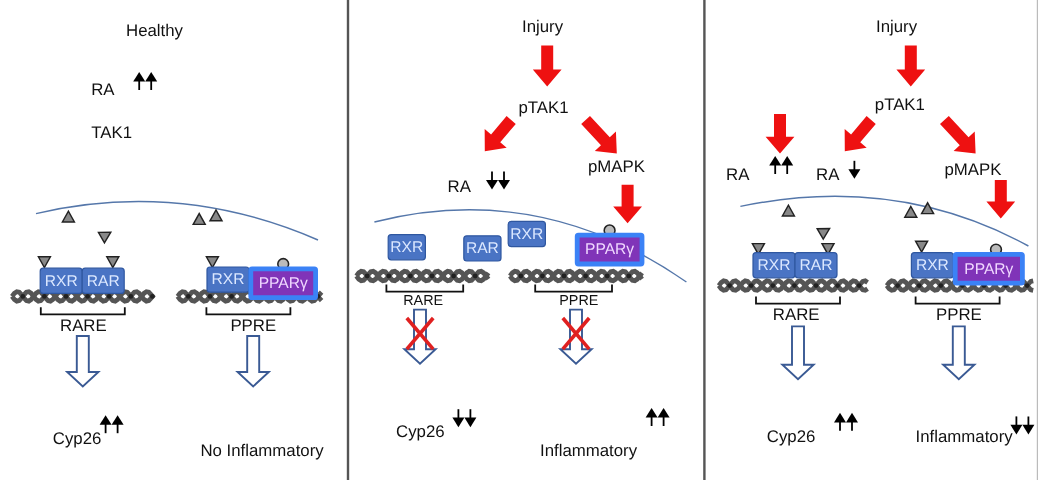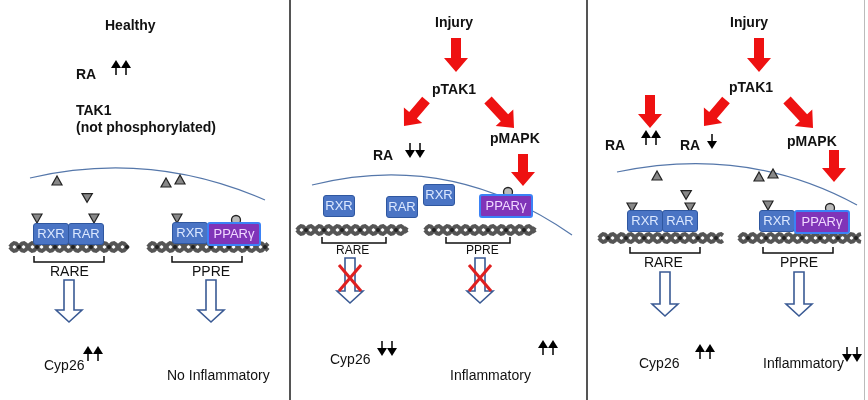--- a/index.html
+++ b/index.html
@@ -1,24 +1,24 @@
 <!DOCTYPE html>
 <html><head>
 <meta charset="utf-8">
 <style>
   html, body { margin:0; padding:0; background:#fff; }
   body { width:868px; height:400px; position:relative; overflow:hidden; font-family:"Liberation Sans", sans-serif; color:#111; }
   #stage { position:absolute; left:0; top:0; width:868px; height:400px; }
   .panel { position:absolute; top:0; height:400px; }
   .divider { position:absolute; top:0; width:2px; height:400px; background:#555; }
-  .lbl { position:absolute; font-weight:bold; font-size:14px; white-space:nowrap; }
+  .lbl { position:absolute; font-weight:normal; font-size:14px; white-space:nowrap; }
   .gene { position:absolute; font-size:14px; line-height:17px; white-space:pre; font-weight:normal; }
   .box { position:absolute; height:20px; line-height:20px; font-size:13px; color:#dce8ff; text-align:center; border-radius:3px; }
   .rxr, .rar { background:#4a74c4; border:1px solid #2f57a0; }
-  .ppar { background:#8034b8; border:2px solid #3b82f6; color:#f0d8ff; }
+  .ppar { background:#8034b8; border:4px solid #3b82f6; color:#f0d8ff; }
   .elem { position:absolute; font-size:14px; }
   svg { position:absolute; left:0; top:0; }
 </style>
 </head>
 <body>
 
 <div id="stage">
   <svg id="art" width="868" height="400">
       <line x1="116" y1="75" x2="116" y2="66" stroke="#000" stroke-width="1.5"></line>
       <polygon points="111,68 121,68 116,60" fill="#000"></polygon>
@@ -154,21 +154,20 @@
     </svg>
 
   <div class="divider" style="left:289px"></div>
   <div class="divider" style="left:586px"></div>
   <div class="divider" style="left:864px;background:#bbb;width:1px"></div>
 
   <div class="panel" style="left:0;width:289px">
     <div class="lbl" style="left:105px;top:17px">Healthy</div>
     <div class="lbl" style="left:76px;top:66px">RA</div>
     <div class="lbl" style="left:76px;top:102px">TAK1</div>
-    <div class="lbl" style="left:76px;top:119px">(not phosphorylated)</div>
 
     <div class="box rxr" style="left:33px;top:223px;width:34px">RXR</div>
     <div class="box rar" style="left:68px;top:223px;width:34px">RAR</div>
     <div class="box rxr" style="left:172px;top:222px;width:34px">RXR</div>
     <div class="box ppar" style="left:207px;top:222px;width:50px">PPARγ</div>
 
     <div class="elem" style="left:50px;top:263px">RARE</div>
     <div class="elem" style="left:192px;top:263px">PPRE</div>
 
     <div class="gene" style="left:44px;top:323px">

